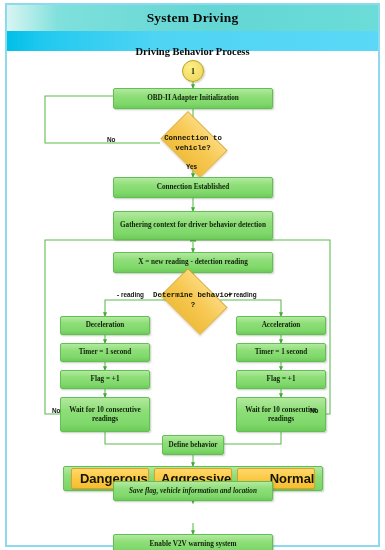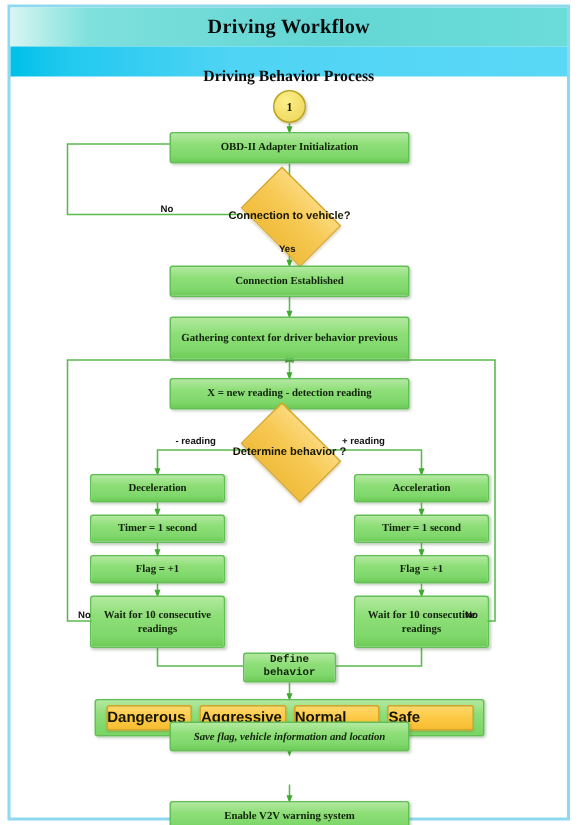--- a/index.html
+++ b/index.html
@@ -36,45 +36,45 @@
         box-shadow:1px 1px 2px rgba(120,110,40,.35);
         color:#1a1a00;font-size:8px;font-weight:bold;}
   .diamond{display:block;}
   .diamond .dshape{position:absolute;left:0;top:0;width:100%;height:100%;
         background:linear-gradient(180deg,#fbd87a 0%,#f7c954 45%,#f0bd3c 100%);
         border:1px solid #d9a72a;
         transform:rotate(45deg);box-shadow:1px 1px 2px rgba(140,110,30,.3);}
   .diamond .dtext{position:absolute;left:-14px;top:0;width:calc(100% + 28px);height:100%;
         display:flex;align-items:center;justify-content:center;text-align:center;
         font-size:7.4px;font-weight:bold;color:#141400;line-height:1.3;
-        font-family:Liberation Sans, sans-serif;}
+        font-family:Liberation Mono, monospace;}
   .klabel{position:absolute;font-size:6.4px;font-weight:bold;color:#121212;
           font-family:"Liberation Sans",sans-serif;white-space:nowrap;}
 
   
   .classbar{background:linear-gradient(180deg,#b3e9a0 0%,#8ede78 40%,#79d564 100%);
             border:1px solid #63bf55;border-radius:2px;
             box-shadow:1px 1px 2px rgba(90,120,80,.38);
             display:flex;align-items:center;justify-content:space-around;padding:0 4px;}
   .chip{background:linear-gradient(180deg,#ffd86b 0%,#fcc945 50%,#f7bd31 100%);
         border:1px solid #d9a32a;border-radius:2px;
         box-shadow:0 1px 1px rgba(140,110,30,.3);
-        font-size:10px;font-weight:bold;color:#141400;
+        font-size:13px;font-weight:bold;color:#141400;
         font-family:"Liberation Sans",sans-serif;
-        padding:2px 0;flex:1;margin:0 2.5px;text-align:left;}
+        padding:2px 0;flex:1;margin:0 2.5px;text-align:right;}
 </style>
 </head>
 <body>
 
 <div id="page">
 
   <div class="frame"></div>
 
   <div class="band1">
-    <span>Driving Workflow</span>
+    <span>System Driving</span>
   </div>
   <div class="band2">
     <span>Driving Behavior Process</span>
   </div>
 
   <div id="canvas">
 
     <svg id="lines" viewBox="0 0 385 496" xmlns="http://www.w3.org/2000/svg">
       <defs>
         <marker id="ah" markerWidth="6" markerHeight="6" refX="3.1" refY="2.2" orient="auto" markerUnits="userSpaceOnUse">
@@ -138,21 +138,21 @@
 
     <div class="node diamond" style="left:166px;top:73px;width:54px;height:37px;">
       <div class="dshape"></div>
       <div class="dtext">Connection to vehicle?</div>
     </div>
     <div class="klabel" style="left:107px;top:84px;">No</div>
     <div class="klabel" style="left:186px;top:111px;">Yes</div>
 
     <div class="node proc" style="left:113px;top:125px;width:160px;height:21px;">Connection Established</div>
 
-    <div class="node proc" style="left:113px;top:159px;width:160px;height:29px;">Gathering context for driver behavior previous</div>
+    <div class="node proc" style="left:113px;top:159px;width:160px;height:29px;">Gathering context for driver behavior detection</div>
 
     <div class="node proc" style="left:113px;top:200px;width:160px;height:21px;">X = new reading - detection reading</div>
 
     <div class="node diamond" style="left:166px;top:230px;width:54px;height:37px;">
       <div class="dshape"></div>
       <div class="dtext">Determine behavior ?</div>
     </div>
     <div class="klabel" style="left:117px;top:239px;">- reading</div>
     <div class="klabel" style="left:228px;top:239px;">+ reading</div>
 
@@ -161,27 +161,26 @@
     <div class="node proc" style="left:60px;top:318px;width:90px;height:19px;">Flag = +1</div>
     <div class="node proc" style="left:60px;top:345px;width:90px;height:35px;">Wait for 10 consecutive readings</div>
     <div class="klabel" style="left:52px;top:355px;">No</div>
 
     <div class="node proc" style="left:236px;top:264px;width:90px;height:19px;">Acceleration</div>
     <div class="node proc" style="left:236px;top:291px;width:90px;height:19px;">Timer = 1 second</div>
     <div class="node proc" style="left:236px;top:318px;width:90px;height:19px;">Flag = +1</div>
     <div class="node proc" style="left:236px;top:345px;width:90px;height:35px;">Wait for 10 consecutive readings</div>
     <div class="klabel" style="left:310px;top:355px;">No</div>
 
-    <div class="node proc" style="left:162px;top:383px;width:62px;height:20px;font-family:Liberation Mono, monospace;">Define behavior</div>
+    <div class="node proc" style="left:162px;top:383px;width:62px;height:20px;">Define behavior</div>
 
     <div class="node classbar" style="left:63px;top:414px;width:260px;height:25px;">
       <div class="chip">Dangerous</div>
       <div class="chip">Aggressive</div>
       <div class="chip">Normal</div>
-      <div class="chip">Safe</div>
     </div>
 
     <div class="node proc" style="left:113px;top:429px;width:160px;height:20px;font-style:italic;">Save flag, vehicle information and location</div>
 
     <div class="node proc" style="left:113px;top:482px;width:160px;height:20px;">Enable V2V warning system</div>
 
   </div>
 </div>
 
 </body></html>

